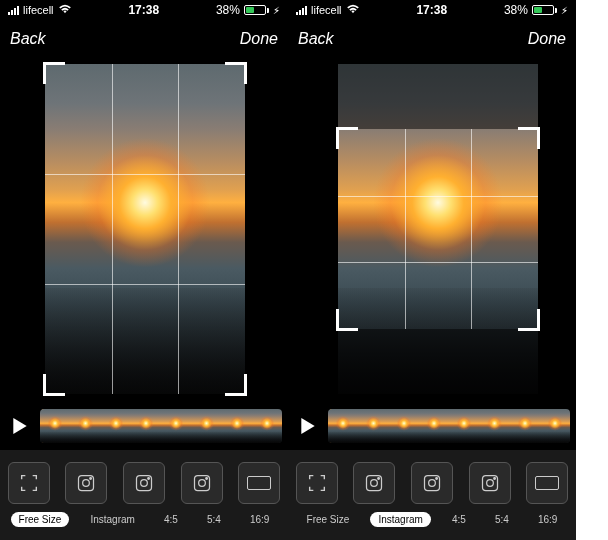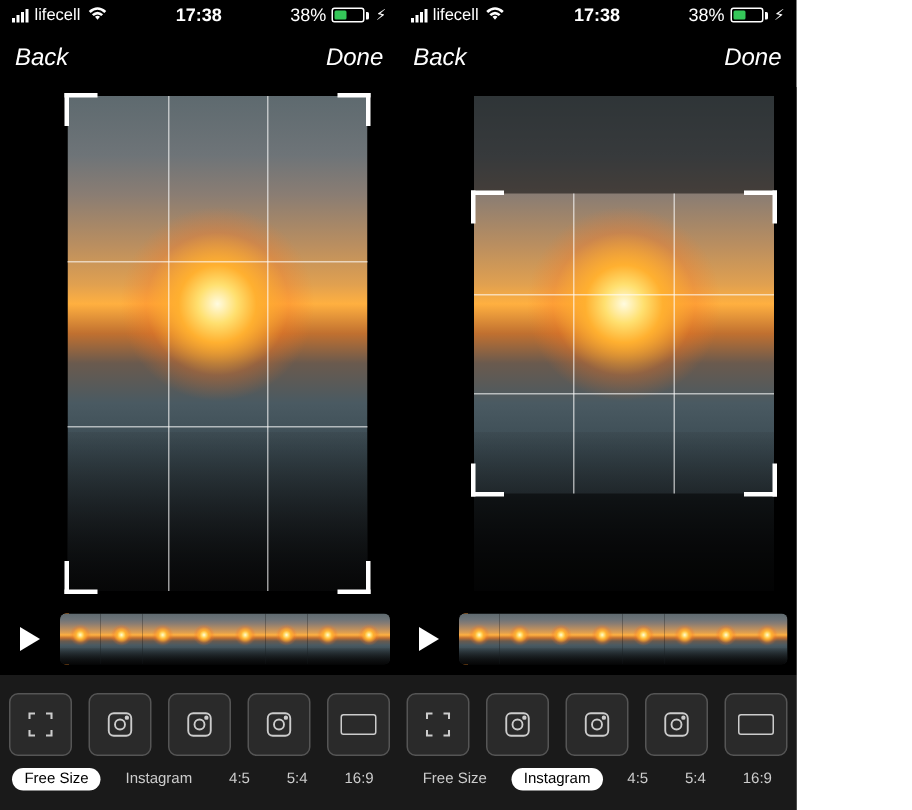--- a/index.html
+++ b/index.html
@@ -1,17 +1,17 @@
 <!DOCTYPE html>
 <html><head>
 <meta charset="utf-8">
 <style>
   * { margin: 0; padding: 0; box-sizing: border-box; }
   html, body { width: 608px; height: 540px; background: #fff; font-family: -apple-system, sans-serif; overflow: hidden; }
-  .shell { display: flex; width: 531px; height: 540px; background: #fff; }
+  .shell { display: flex; width: 576px; height: 540px; background: #fff; }
   .phone { width: 304px; height: 540px; background: #000; position: relative; display: flex; flex-direction: column; }
   .status-bar { height: 20px; display: flex; align-items: center; justify-content: space-between; padding: 0 8px; color: #fff; font-size: 12px; font-weight: 500; }
   .status-left { display: flex; align-items: center; gap: 4px; }
   .status-right { display: flex; align-items: center; gap: 4px; text-align: right; }
   .signal-icon { display: inline-flex; align-items: flex-end; gap: 1px; }
   .signal-icon span { width: 2px; background: #fff; display: inline-block; }
   .signal-icon span:nth-child(1){height:3px;} .signal-icon span:nth-child(2){height:5px;} .signal-icon span:nth-child(3){height:7px;} .signal-icon span:nth-child(4){height:9px;}
   .wifi-icon svg { width: 14px; height: 10px; }
   .battery { display: inline-flex; align-items: center; gap: 1px; }
   .batt-body { width: 22px; height: 10px; border: 1px solid #fff; border-radius: 2px; position: relative; }

